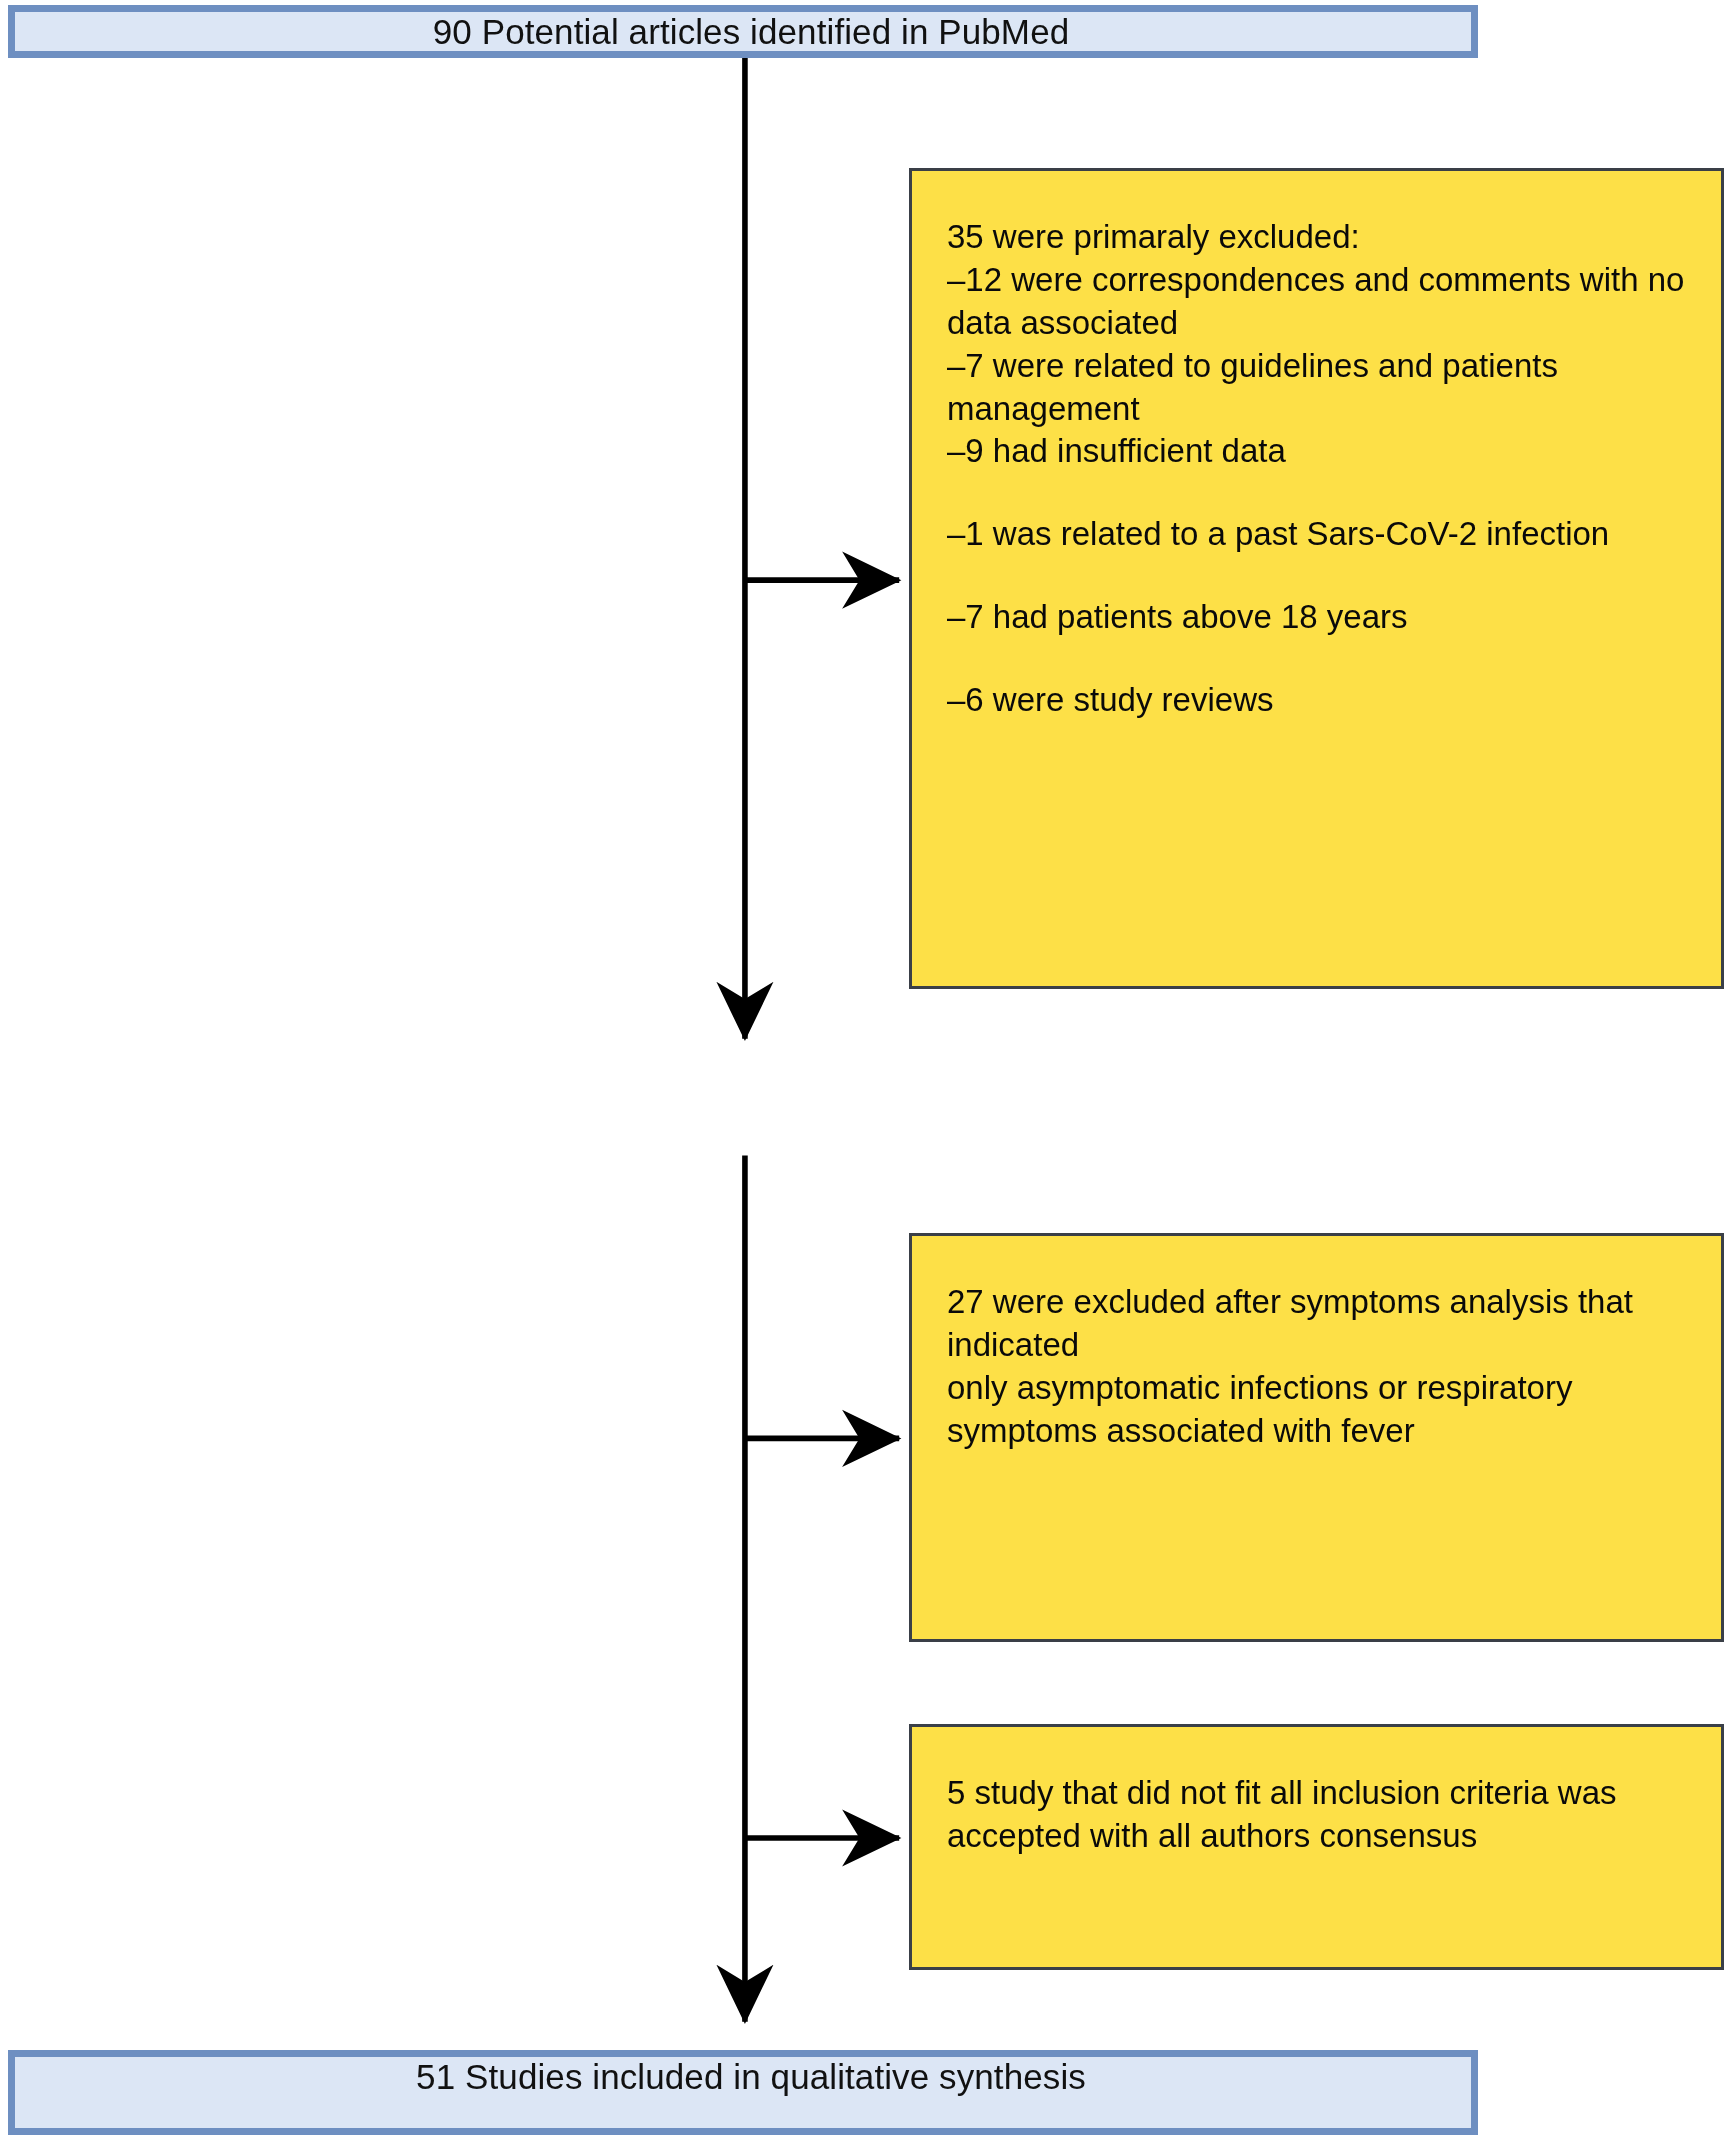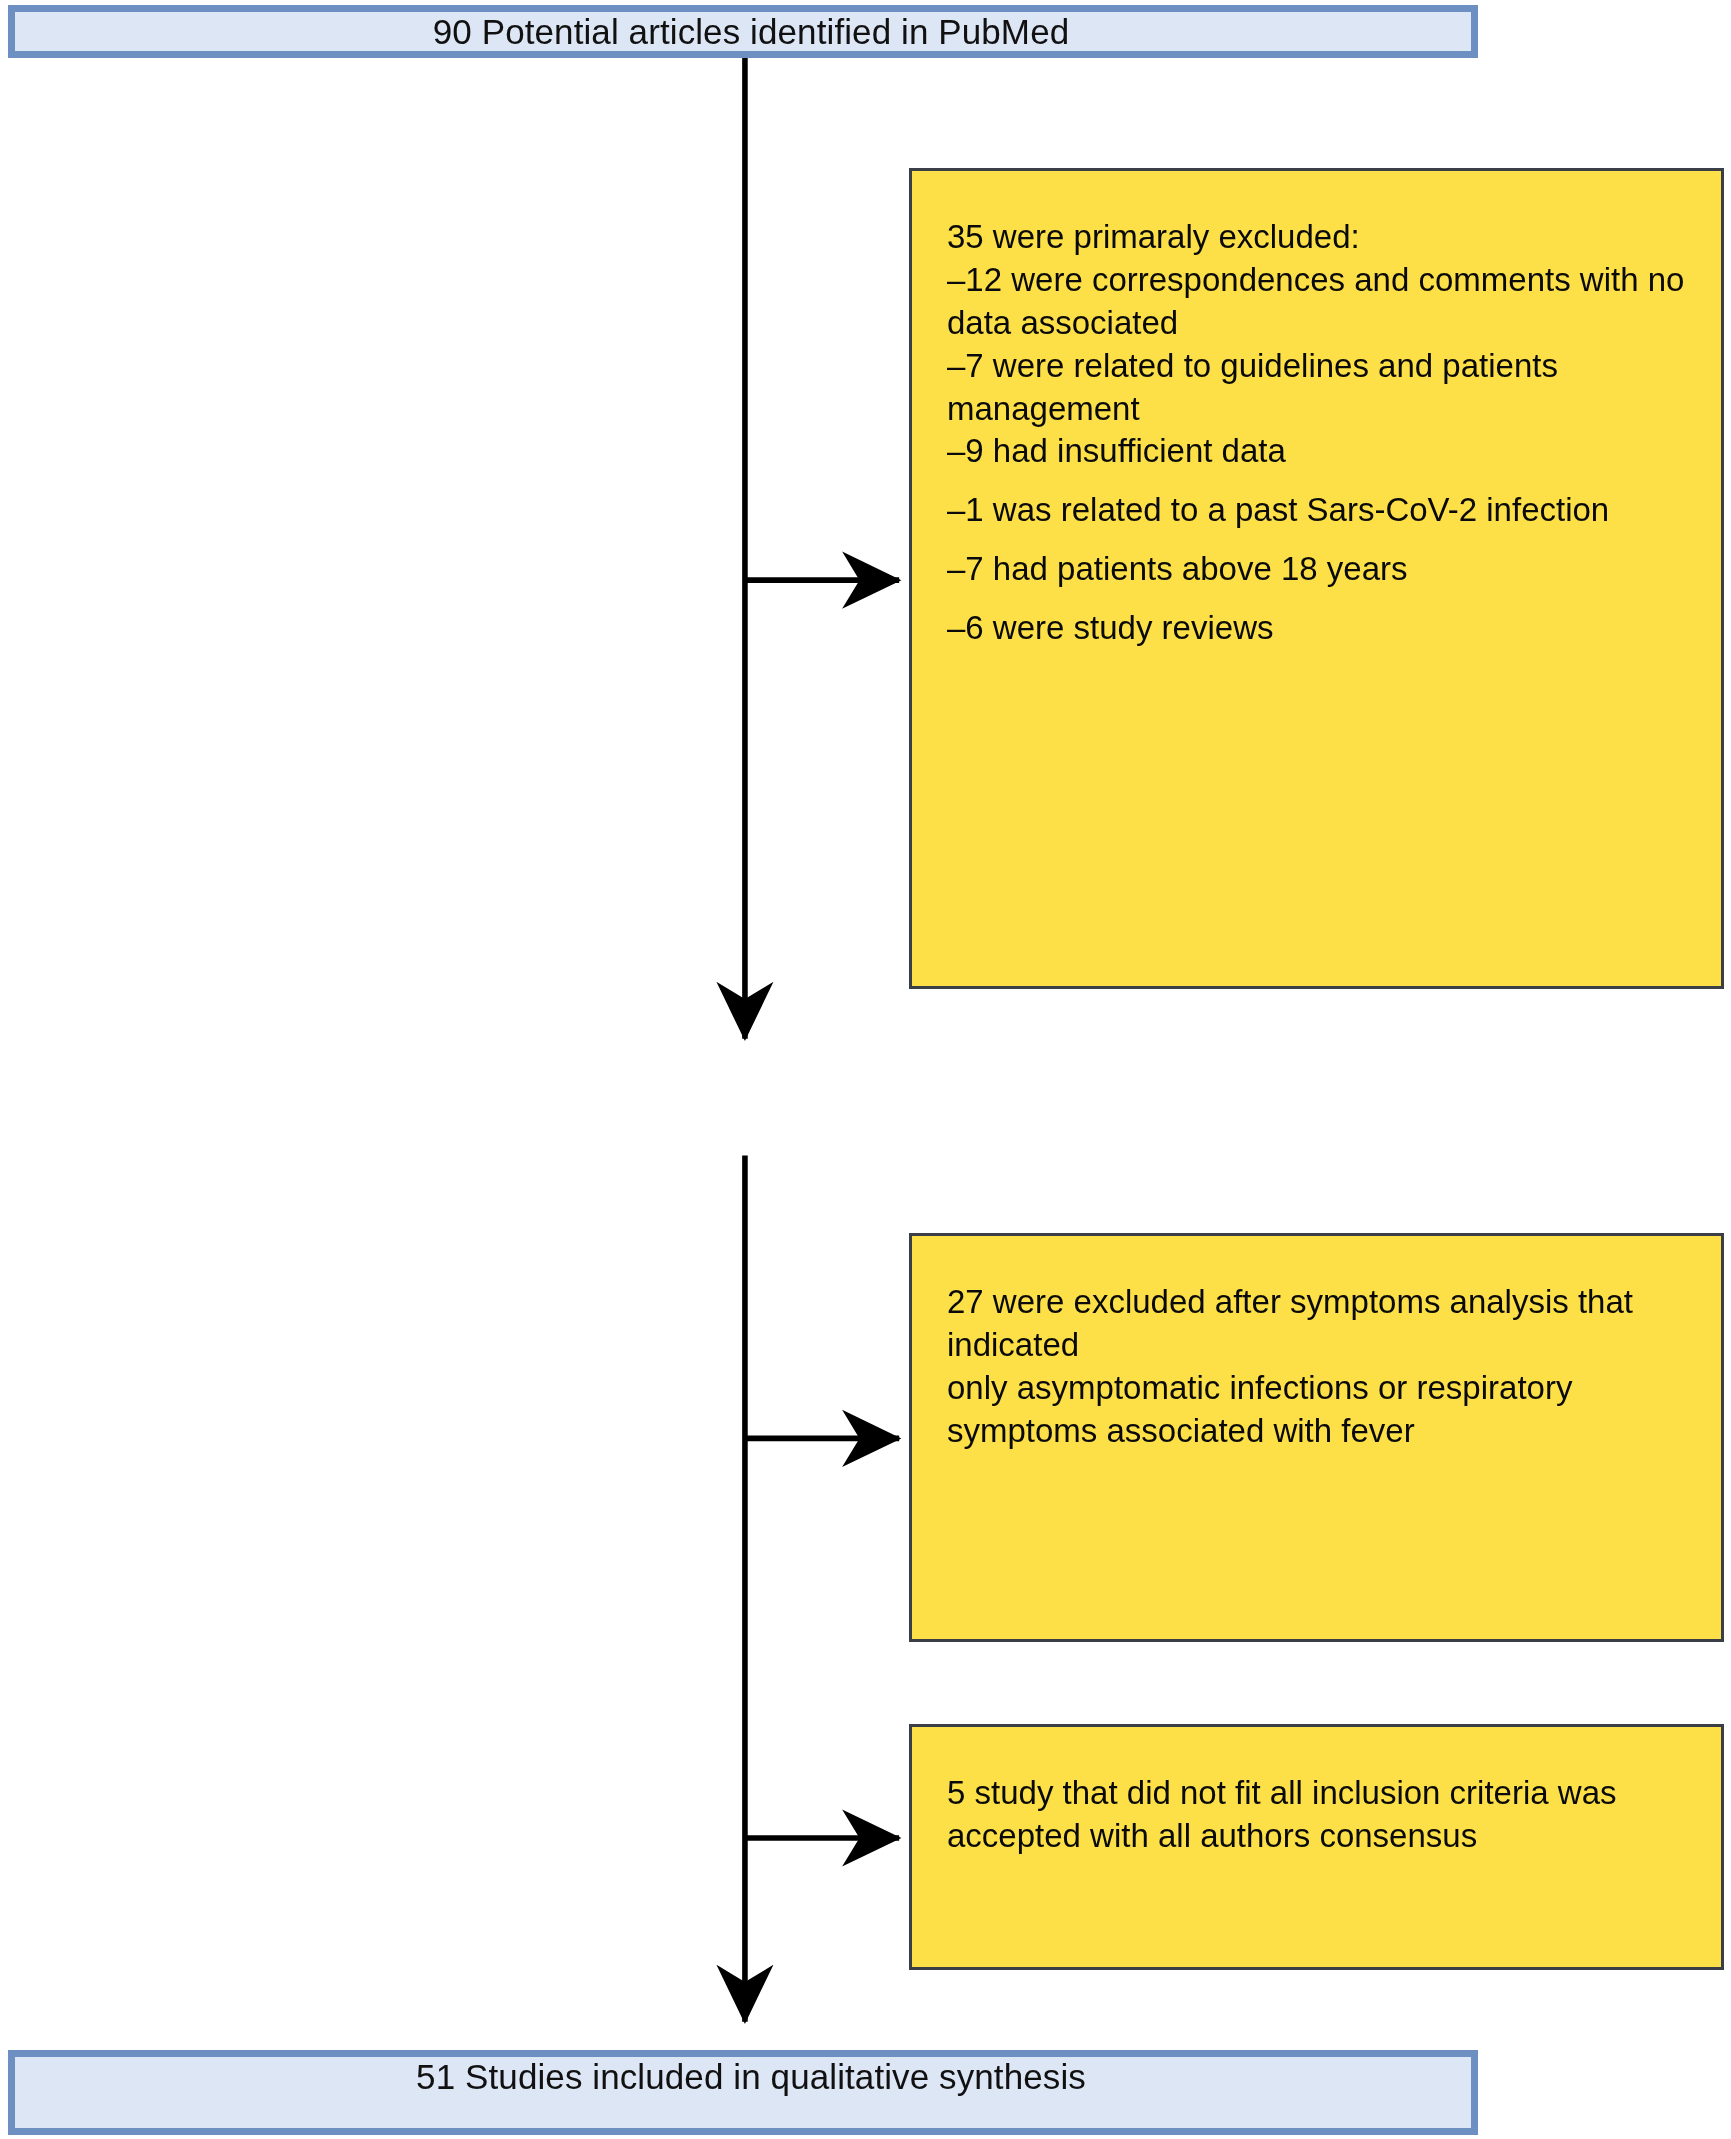--- a/index.html
+++ b/index.html
@@ -44,21 +44,21 @@
     padding: 45px 35px 32px 35px;
     overflow: hidden;
   }
   .note-box .note-line {
     font-size: 33px;
     color: #0a0a0a;
     line-height: 1.30;
     white-space: pre-wrap;
   }
   .note-box .note-line.gap {
-    margin-top: 16px;
+    margin-top: 40px;
   }
   
   #connectors {
     position: absolute;
     left: 0;
     top: 0;
     width: 1732px;
     height: 2140px;
     pointer-events: none;
   }

